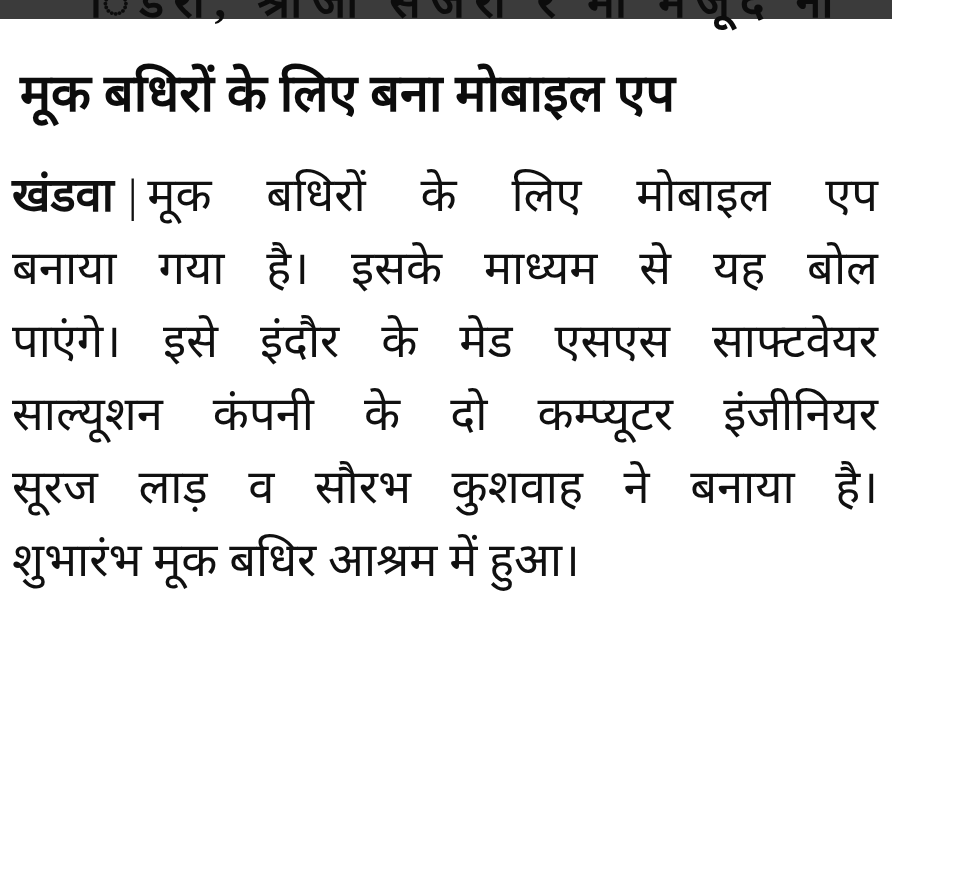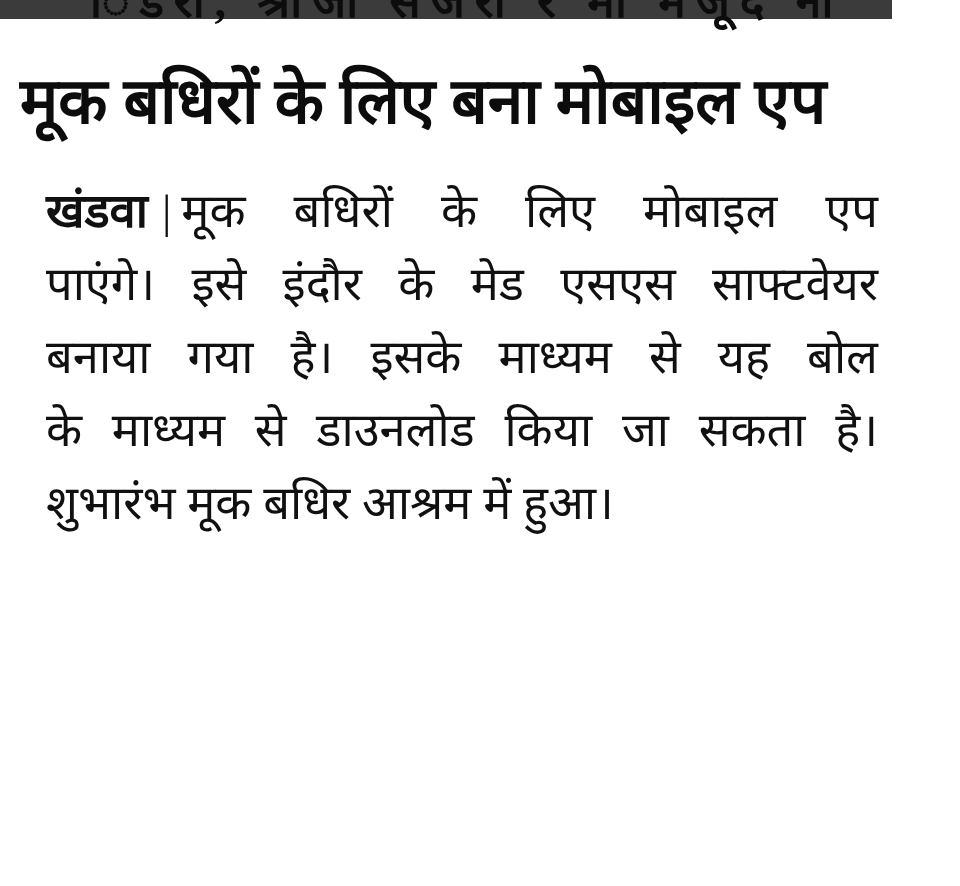--- a/index.html
+++ b/index.html
@@ -28,39 +28,38 @@
     left: 90px;
     top: -32px;
     font-size: 46px;
     font-weight: bold;
     color: #0c0c0c;
     white-space: nowrap;
     letter-spacing: 10px;
   }
   .headline {
     margin: 40px 20px 0 20px;
-    font-size: 64px;
+    font-size: 52px;
     font-weight: bold;
     line-height: 1.35;
     color: #0c0c0c;
     white-space: nowrap;
   }
   .body-text {
     margin: 30px 14px 0 12px;
     font-size: 47px;
     line-height: 73px;
     color: #101010;
   }
   .body-line {
     text-align: justify;
     text-align-last: justify;
     white-space: nowrap;
     height: 73px;
     overflow: visible;
-    margin-left: 34px;
   }
   .body-line.last {
     text-align-last: left;
     font-family: Liberation Serif, serif;
   }
   .dateline {
     font-weight: bold;
   }
   .dateline-sep {
     font-weight: normal;
@@ -77,19 +76,20 @@
   </div>
 
   <h1 class="headline">मूक बधिरों के लिए बना मोबाइल एप</h1>
 
   <div class="body-text">
 
     <div class="body-line">
       <span class="dateline">खंडवा</span><span class="dateline-sep">|</span><span>मूक बधिरों के लिए मोबाइल एप</span>
     </div>
 
+    <div class="body-line">बनाया गया है। इसके माध्यम से यह बोल</div>
     <div class="body-line">पाएंगे। इसे इंदौर के मेड एसएस साफ्टवेयर</div>
-    <div class="body-line">बनाया गया है। इसके माध्यम से यह बोल</div>
-    <div class="body-line">के माध्यम से डाउनलोड किया जा सकता है।</div>
+    <div class="body-line">साल्यूशन कंपनी के दो कम्प्यूटर इंजीनियर</div>
+    <div class="body-line">सूरज लाड़ व सौरभ कुशवाह ने बनाया है।</div>
     <div class="body-line last">शुभारंभ मूक बधिर आश्रम में हुआ।</div>
 
   </div>
 </div>
 
 </body></html>

